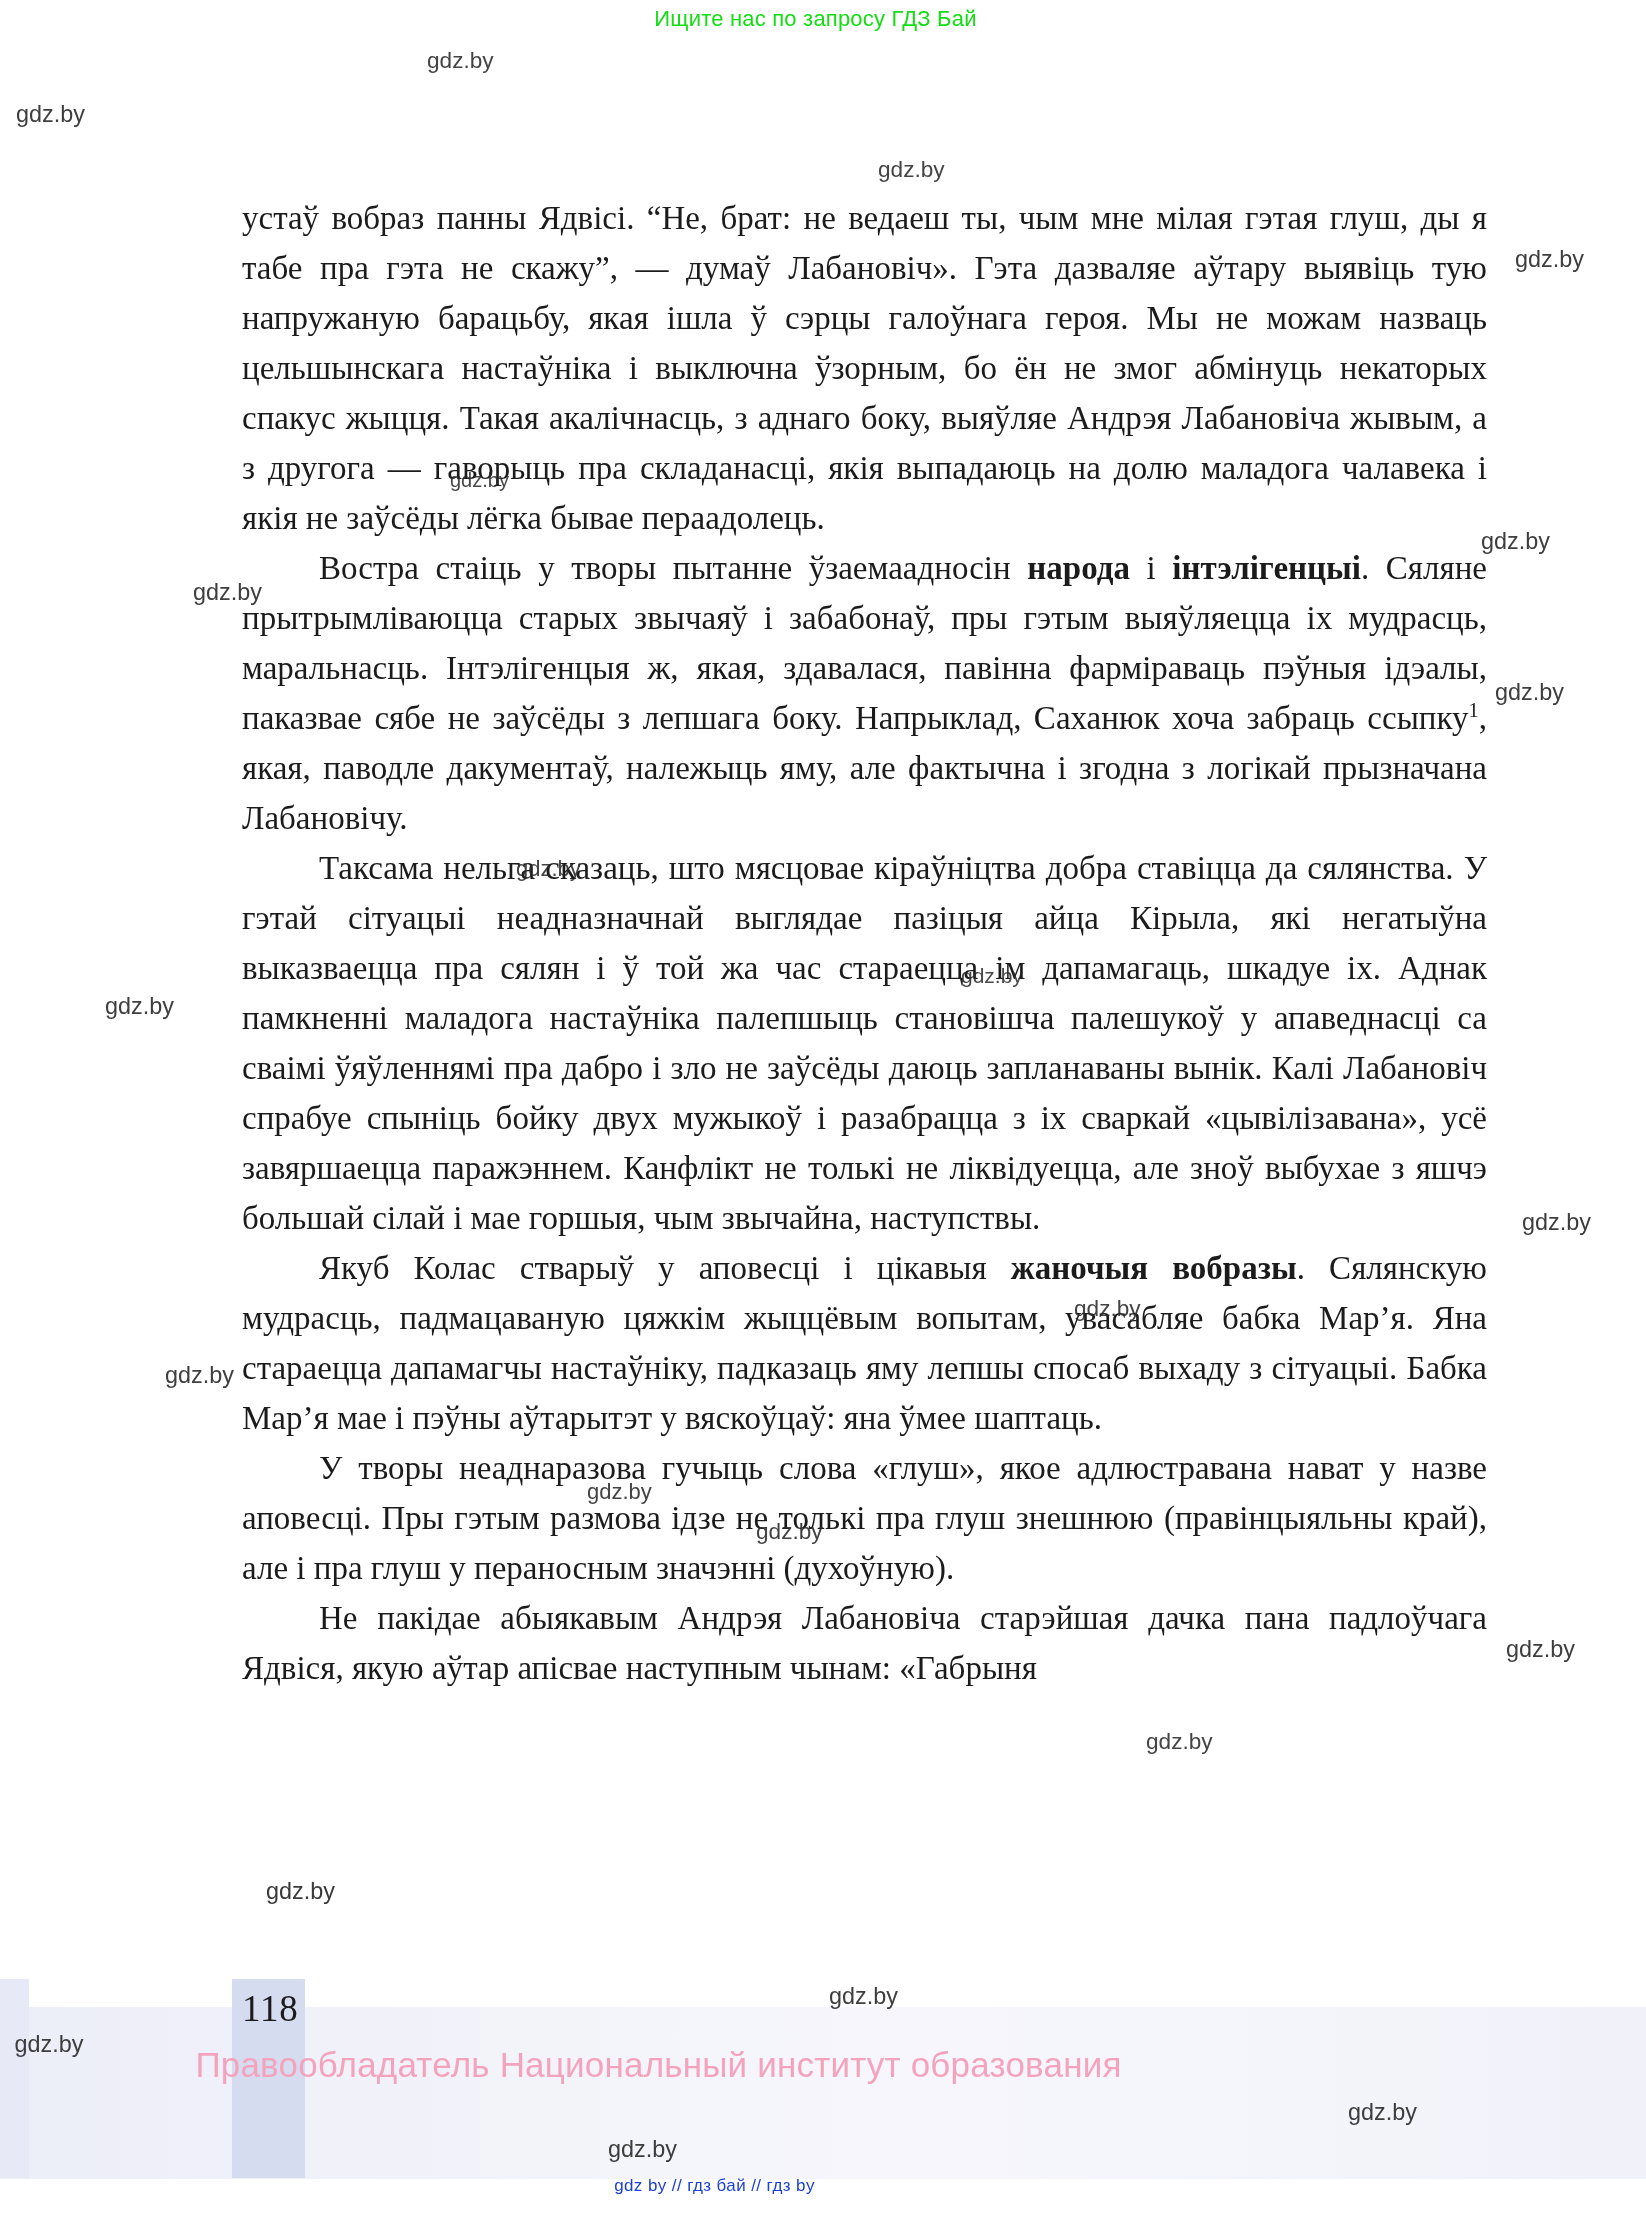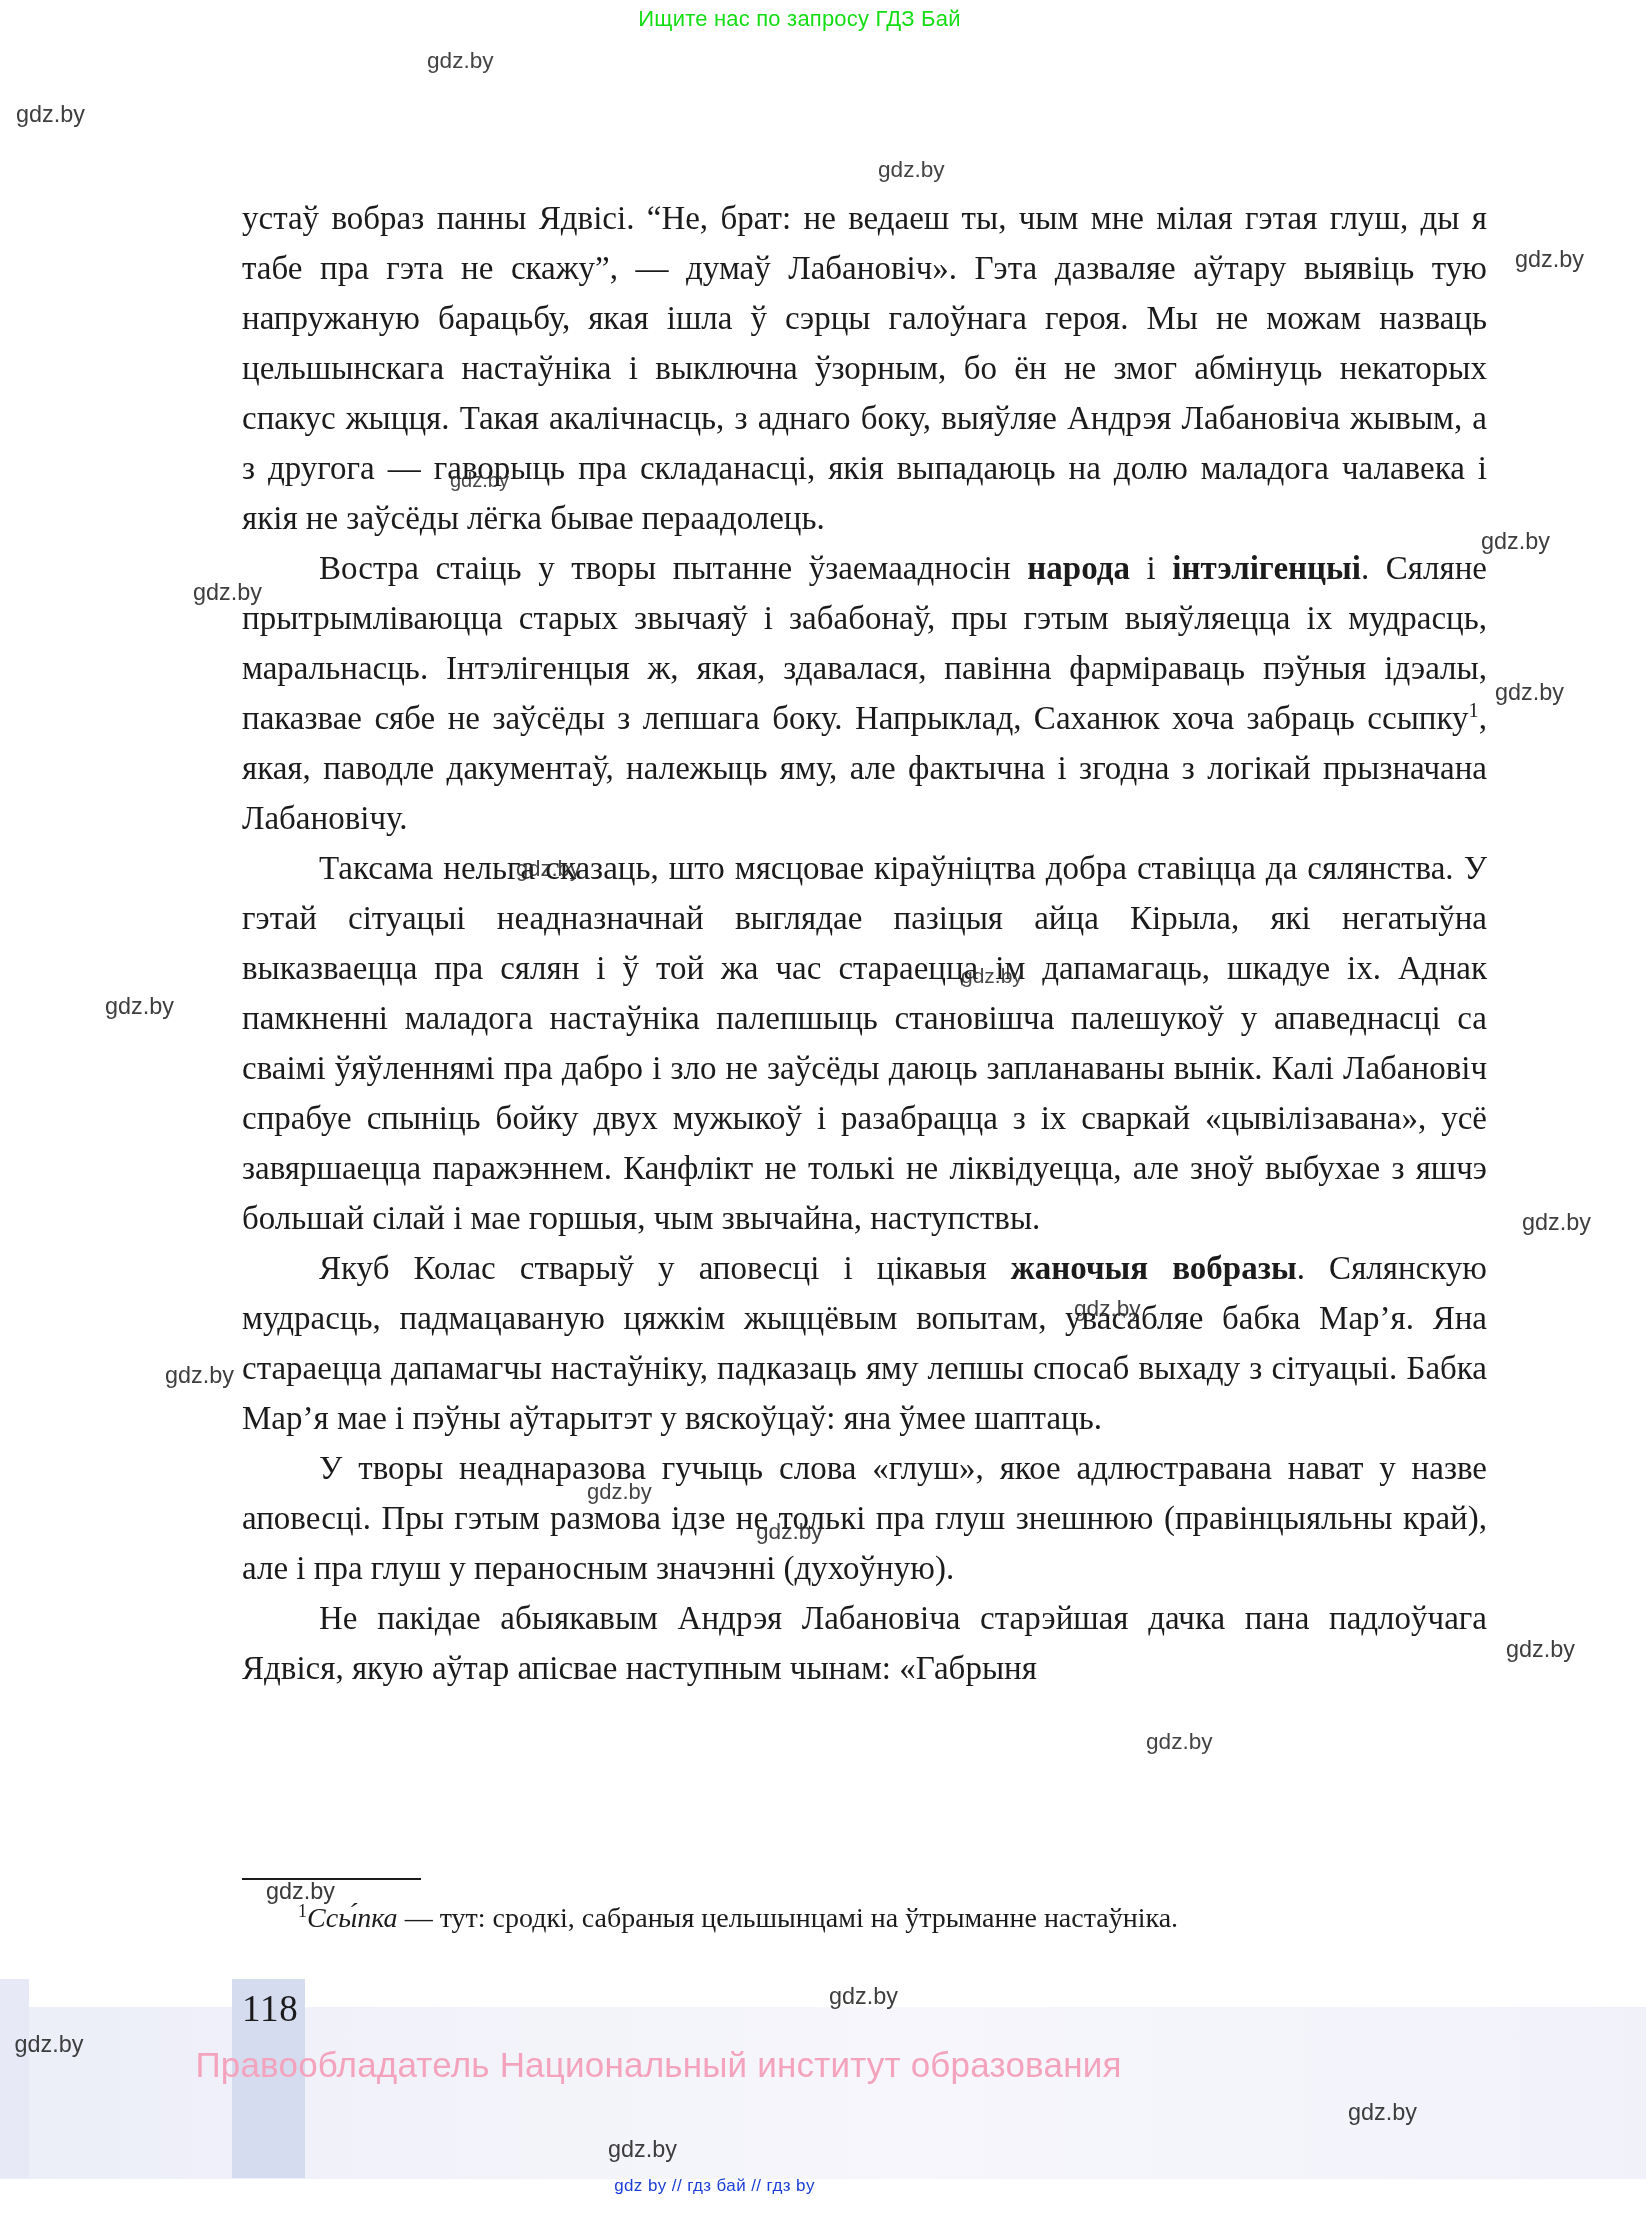--- a/index.html
+++ b/index.html
@@ -25,20 +25,21 @@
     left: 0;
     width: 1599px;
     height: 37px;
     text-align: center;
     font-family: "Liberation Sans", "DejaVu Sans", sans-serif;
     font-size: 22px;
     color: #14dd14;
     line-height: 37px;
     letter-spacing: 0.2px;
     white-space: nowrap;
+    padding-left: 16px;
   }
 
   
   .text-column {
     position: absolute;
     left: 242px;
     top: 193px;
     width: 1245px;
     font-size: 33px;
     line-height: 50px;
@@ -176,26 +177,20 @@
 
   <div class="text-column">
     <p class="para no-indent">устаў вобраз панны Ядвісі. “Не, брат: не ведаеш ты, чым мне мілая гэтая глуш, ды я табе пра гэта не скажу”, — думаў Лабановіч». Гэта дазваляе аўтару выявіць тую напружаную барацьбу, якая ішла ў сэрцы галоўнага героя. Мы не можам назваць цельшынскага настаўніка і выключна ўзорным, бо ён не змог абмінуць некаторых спакус жыцця. Такая акалічнасць, з аднаго боку, выяўляе Андрэя Лабановіча жывым, а з другога — гаворыць пра складанасці, якія выпадаюць на долю маладога чалавека і якія не заўсёды лёгка бывае пераадолець.</p>
     <p class="para" id="para2"><span>Востра стаіць у творы пытанне ўзаемаадносін </span><b>народа</b><span> і </span><b>інтэлігенцыі</b><span>. Сяляне прытрымліваюцца старых звычаяў і забабонаў, пры гэтым выяўляецца іх мудрасць, маральнасць. Інтэлігенцыя ж, якая, здавалася, павінна фарміраваць пэўныя ідэалы, паказвае сябе не заўсёды з лепшага боку. Напрыклад, Саханюк хоча забраць ссыпку</span><sup class="fnref">1</sup><span>, якая, паводле дакументаў, належыць яму, але фактычна і згодна з логікай прызначана Лабановічу.</span></p>
     <p class="para">Таксама нельга сказаць, што мясцовае кіраўніцтва добра ставіцца да сялянства. У гэтай сітуацыі неадназначнай выглядае пазіцыя айца Кірыла, які негатыўна выказваецца пра сялян і ў той жа час стараецца ім дапамагаць, шкадуе іх. Аднак памкненні маладога настаўніка палепшыць становішча палешукоў у апаведнасці са сваімі ўяўленнямі пра дабро і зло не заўсёды даюць запланаваны вынік. Калі Лабановіч спрабуе спыніць бойку двух мужыкоў і разабрацца з іх сваркай «цывілізавана», усё завяршаецца паражэннем. Канфлікт не толькі не ліквідуецца, але зноў выбухае з яшчэ большай сілай і мае горшыя, чым звычайна, наступствы.</p>
     <p class="para" id="para5"><span>Якуб Колас стварыў у аповесці і цікавыя </span><b>жаночыя вобразы</b><span>. Сялянскую мудрасць, падмацаваную цяжкім жыццёвым вопытам, увасабляе бабка Мар’я. Яна стараецца дапамагчы настаўніку, падказаць яму лепшы спосаб выхаду з сітуацыі. Бабка Мар’я мае і пэўны аўтарытэт у вяскоўцаў: яна ўмее шаптаць.</span></p>
     <p class="para">У творы неаднаразова гучыць слова «глуш», якое адлюстравана нават у назве аповесці. Пры гэтым размова ідзе не толькі пра глуш знешнюю (правінцыяльны край), але і пра глуш у пераносным значэнні (духоўную).</p>
     <p class="para">Не пакідае абыякавым Андрэя Лабановіча старэйшая дачка пана падлоўчага Ядвіся, якую аўтар апісвае наступным чынам: «Габрыня</p>
   </div>
 
-  <div class="footnote-wrap">
-    <div class="footnote-rule"></div>
-    <p class="footnote">
-      <sup>1</sup><i>Ссы́пка</i><span> — тут: сродкі, сабраныя цельшынцамі на ўтрыманне настаўніка.</span>
-    </p>
-  </div>
 
   <div class="bottom-band"></div>
   <div class="band-block-a"></div>
   <div class="band-block-b"></div>
 
   <div class="page-number">118</div>
 
   <div class="copyright-wm">Правообладатель Национальный институт образования</div>
 
   <div class="footer-links">gdz by  //  гдз бай  //  гдз by</div>

